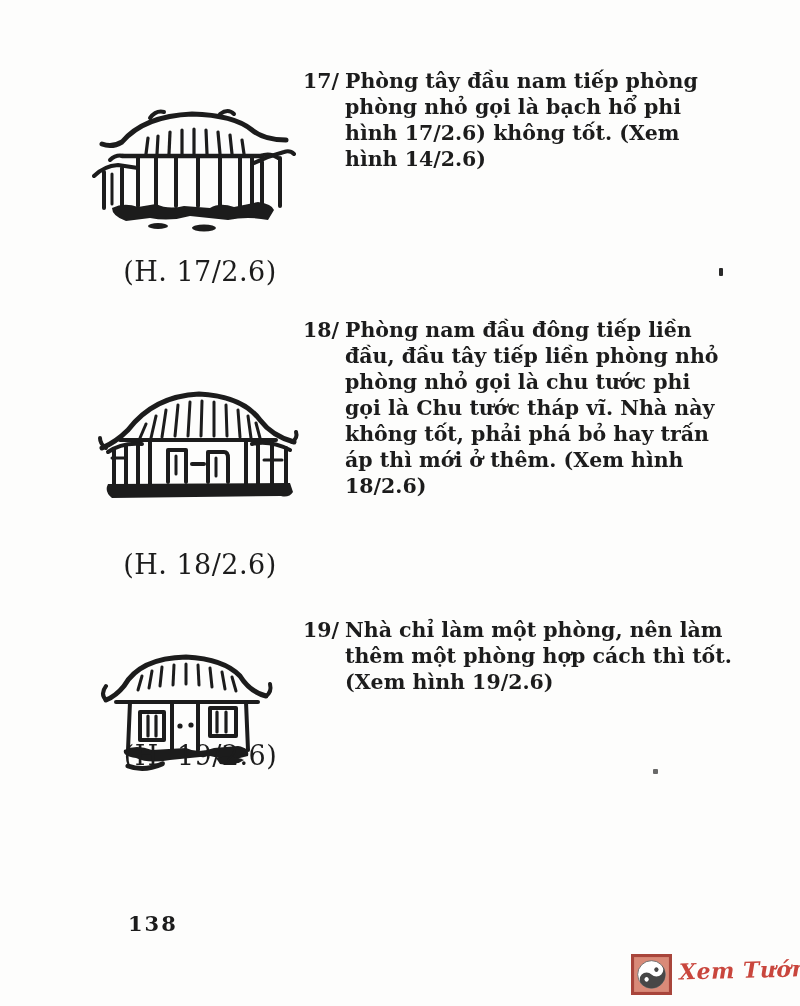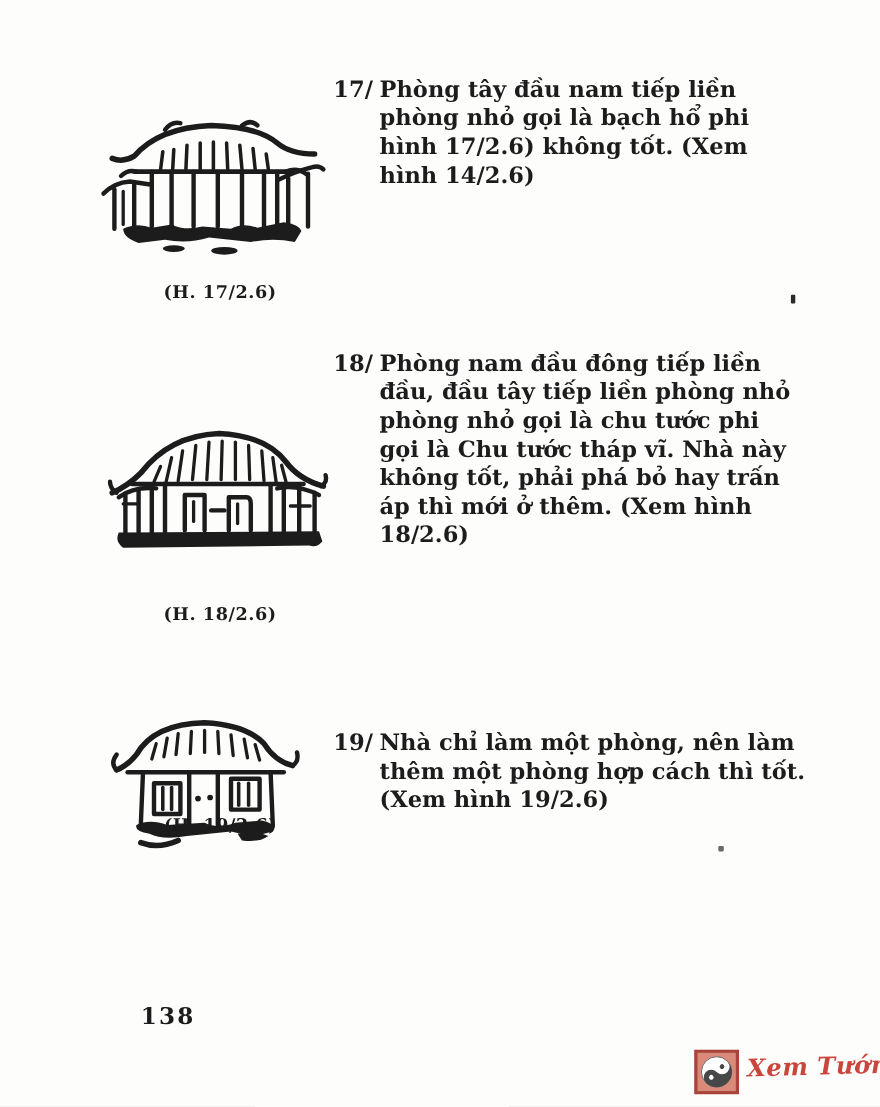--- a/index.html
+++ b/index.html
@@ -10,37 +10,37 @@
     background:var(--paper,#fdfdfc);
     color:var(--ink,#1c1c1c);
     font-family:"DejaVu Serif","Liberation Serif",serif;
     overflow:hidden;
   }
   
   .fig { position:absolute; }
   .fig svg { display:block; width:100%; height:100%; }
   .fig-caption {
     position:absolute; text-align:center;
-    font-size:16px; font-weight:700; letter-spacing:0.5px;
+    font-size:27px; font-weight:400; letter-spacing:0.5px;
   }
   
   .para {
     position:absolute; width:353px; padding-left:42px; box-sizing:border-box;
     font-size:20.5px; font-weight:700;
   }
   .para-num { position:absolute; left:0; top:0; line-height:26px; }
   .tline {
     display:block; height:26px; line-height:26px;
     text-align:justify; text-align-last:justify;
     white-space:nowrap; overflow:visible;
   }
   .tline.last { text-align-last:left; }
   .para-17 { top:68px;  left:303px; }
   .para-18 { top:317px; left:303px; }
-  .para-19 { top:617px; left:303px;margin-top:45px; }
+  .para-19 { top:617px; left:303px; }
   .fig-17 { left:92px;  top:102px; width:205px; height:132px; }
   .cap-17 { left:92px;  top:256px; width:216px; }
   .fig-18 { left:96px;  top:378px; width:205px; height:130px; }
   .cap-18 { left:96px;  top:549px; width:208px; }
   .fig-19 { left:98px;  top:646px; width:180px; height:132px; }
   .cap-19 { left:98px;  top:740px; width:205px; }
   
   .page-num {
     position:absolute; left:112px; top:911px;
     font-size:21px; font-weight:700; letter-spacing:2px;margin-left:16px;
@@ -109,21 +109,21 @@
 
       <path class="fill" d="M20 106 Q32 100 46 105 L64 102 Q76 108 92 104 L118 106 Q128 100 142 105 L166 100 Q180 102 182 108 L176 118 Q156 114 136 118 L98 114 Q78 120 58 116 L34 119 Q20 114 20 106 Z"></path>
       <ellipse class="fill" cx="66" cy="124" rx="10" ry="3"></ellipse>
       <ellipse class="fill" cx="112" cy="126" rx="12" ry="3.5"></ellipse>
     </svg>
   </div>
   <div class="fig-caption cap-17">(H. 17/2.6)</div>
 
   <div class="para para-17">
     <span class="para-num">17/</span>
-    <span class="tline">Phòng tây đầu nam tiếp liền</span>
+    <span class="tline">Phòng tây đầu nam tiếp phòng</span>
     <span class="tline">phòng nhỏ gọi là bạch hổ phi</span>
     <span class="tline">hình 17/2.6) không tốt. (Xem</span>
     <span class="tline last">hình 14/2.6)</span>
   </div>
 
   <div class="fig fig-18">
     <svg viewBox="0 0 205 130">
 
       <path class="ink" stroke-width="5" d="M6 70 Q20 64 32 52 Q58 18 103 16 Q146 18 164 42 Q176 58 198 64"></path>
       <path class="ink" stroke-width="4" d="M10 70 Q4 66 4 60"></path>

